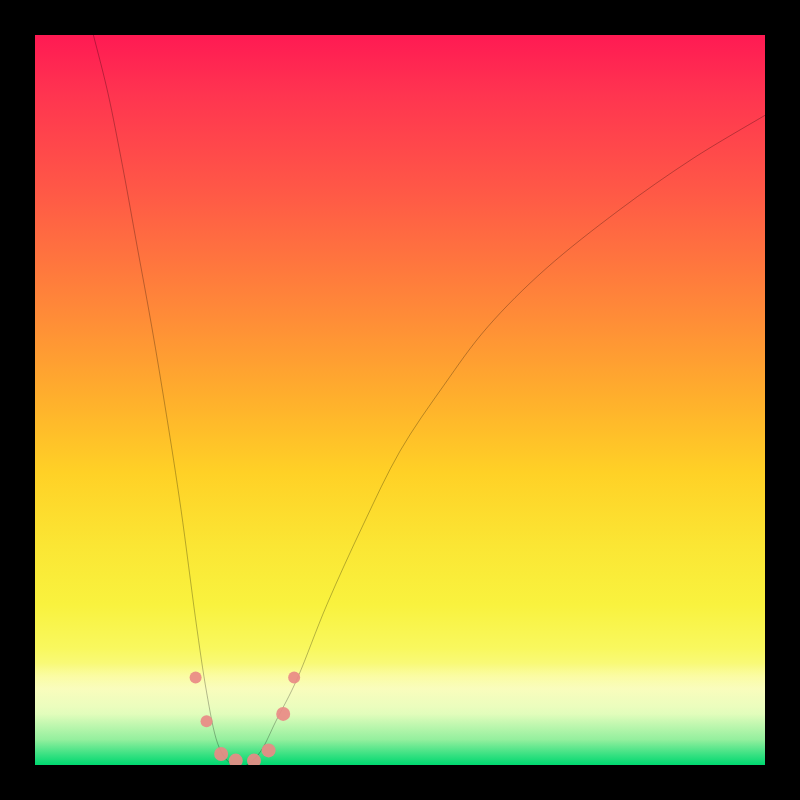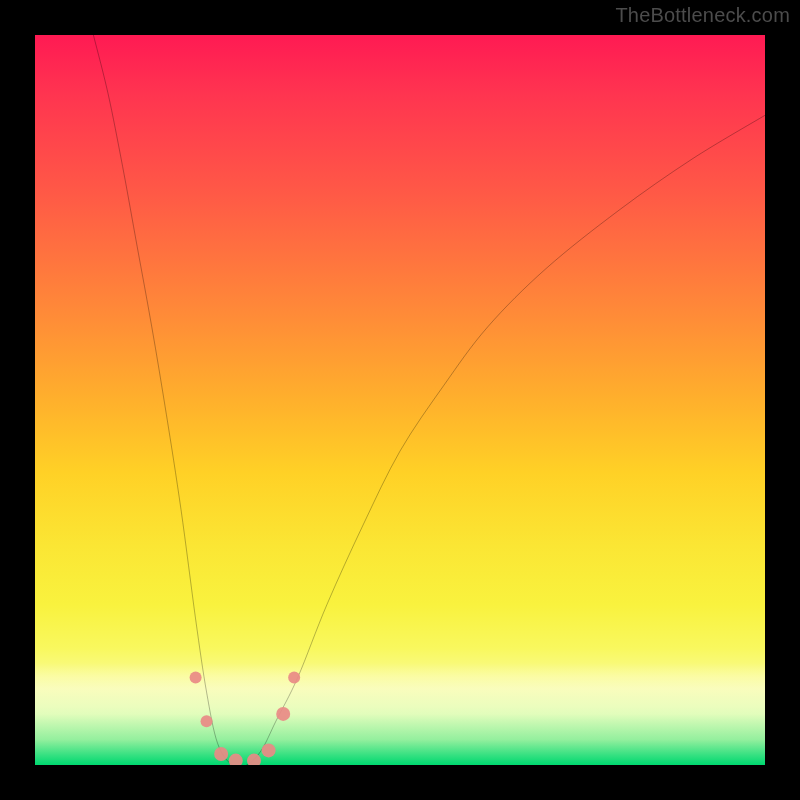--- a/index.html
+++ b/index.html
@@ -76,21 +76,20 @@
     font-size: 20px;
     font-weight: 500;
     letter-spacing: 0.2px;
   }
 </style>
 </head>
 <body>
 
 <div class="frame">
 
-  <div class="watermark">TheBottleneck.com</div>
 
   <div class="plot-area">
     <div class="gradient-main"></div>
     <div class="gradient-bottom-band"></div>
 
     <svg class="curve" viewBox="0 0 100 100" preserveAspectRatio="none">
       <g>
         <path id="curve-path" fill="none" stroke="#000" stroke-width="0.28" stroke-linecap="round" stroke-linejoin="round" vector-effect="non-scaling-stroke" d="M 8.00 0.00 C 8.33 1.33, 9.33 5.00, 10.00 8.00 C 10.67 11.00, 11.33 14.50, 12.00 18.00 C 12.67 21.50, 13.33 25.33, 14.00 29.00 C 14.67 32.67, 15.33 36.17, 16.00 40.00 C 16.67 43.83, 17.33 47.83, 18.00 52.00 C 18.67 56.17, 19.33 60.33, 20.00 65.00 C 20.67 69.67, 21.42 75.83, 22.00 80.00 C 22.58 84.17, 23.00 87.17, 23.50 90.00 C 24.00 92.83, 24.42 95.33, 25.00 97.00 C 25.58 98.67, 26.33 99.50, 27.00 100.00 C 27.67 100.50, 28.33 100.33, 29.00 100.00 C 29.67 99.67, 30.33 99.00, 31.00 98.00 C 31.67 97.00, 32.17 95.67, 33.00 94.00 C 33.83 92.33, 34.83 90.67, 36.00 88.00 C 37.17 85.33, 38.50 81.50, 40.00 78.00 C 41.50 74.50, 43.33 70.50, 45.00 67.00 C 46.67 63.50, 48.17 60.17, 50.00 57.00 C 51.83 53.83, 54.00 50.83, 56.00 48.00 C 58.00 45.17, 59.67 42.67, 62.00 40.00 C 64.33 37.33, 67.00 34.67, 70.00 32.00 C 73.00 29.33, 76.67 26.50, 80.00 24.00 C 83.33 21.50, 86.67 19.17, 90.00 17.00 C 93.33 14.83, 98.33 12.00, 100.00 11.00"></path>
       </g>
       <g id="markers">

